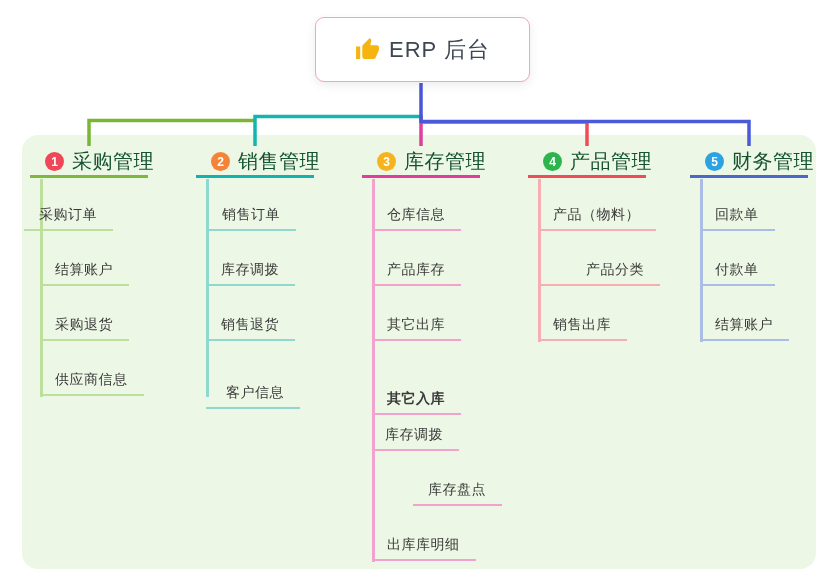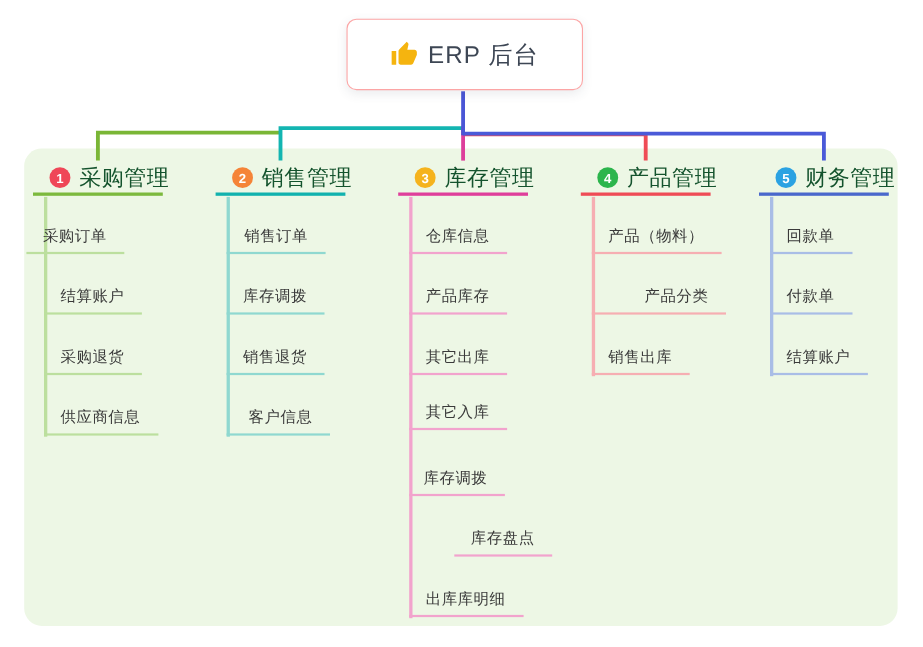--- a/index.html
+++ b/index.html
@@ -74,30 +74,30 @@
       <div class="child-node" style="left: 40px; top: 312px; border-bottom-color: rgb(188, 223, 158);">采购退货</div>
       <div class="child-node" style="left: 40px; top: 367px; border-bottom-color: rgb(188, 223, 158);">供应商信息</div>
       <div class="branch-node" style="left: 196px; border-bottom-color: rgb(18, 178, 174);">
         <span class="badge" style="background: rgb(245, 132, 56);">2</span>
         <span class="branch-label">销售管理</span>
       </div>
       <div class="child-line" style="left: 206px; height: 218px; background: rgb(143, 216, 208);"></div>
       <div class="child-node" style="left: 206px; top: 202px; border-bottom-color: rgb(143, 216, 208); padding-left: 16px;">销售订单</div>
       <div class="child-node" style="left: 206px; top: 257px; border-bottom-color: rgb(143, 216, 208);">库存调拨</div>
       <div class="child-node" style="left: 206px; top: 312px; border-bottom-color: rgb(143, 216, 208);">销售退货</div>
-      <div class="child-node" style="left: 206px; top: 367px; border-bottom-color: rgb(143, 216, 208); padding-left: 20px;">客户信息</div>
+      <div class="child-node" style="left: 206px; top: 380px; border-bottom-color: rgb(143, 216, 208); padding-left: 20px;">客户信息</div>
       <div class="branch-node" style="left: 362px; border-bottom-color: rgb(223, 63, 155);">
         <span class="badge" style="background: rgb(245, 179, 29);">3</span>
         <span class="branch-label">库存管理</span>
       </div>
       <div class="child-line" style="left: 372px; height: 383px; background: rgb(242, 163, 205);"></div>
       <div class="child-node" style="left: 372px; top: 202px; border-bottom-color: rgb(242, 163, 205);">仓库信息</div>
       <div class="child-node" style="left: 372px; top: 257px; border-bottom-color: rgb(242, 163, 205);">产品库存</div>
       <div class="child-node" style="left: 372px; top: 312px; border-bottom-color: rgb(242, 163, 205);">其它出库</div>
-      <div class="child-node" style="left: 372px; top: 362px; border-bottom-color: rgb(242, 163, 205);">其它入库</div>
+      <div class="child-node" style="left: 372px; top: 386px; border-bottom-color: rgb(242, 163, 205); font-weight: bold;">其它入库</div>
       <div class="child-node" style="left: 372px; top: 422px; border-bottom-color: rgb(242, 163, 205); padding-left: 13px;">库存调拨</div>
       <div class="child-node" style="left: 372px; top: 477px; border-bottom-color: rgb(242, 163, 205); margin-left: 41px;">库存盘点</div>
       <div class="child-node" style="left: 372px; top: 532px; border-bottom-color: rgb(242, 163, 205);">出库库明细</div>
       <div class="branch-node" style="left: 528px; border-bottom-color: rgb(239, 76, 86);">
         <span class="badge" style="background: rgb(44, 181, 76);">4</span>
         <span class="branch-label">产品管理</span>
       </div>
       <div class="child-line" style="left: 538px; height: 163px; background: rgb(246, 174, 178);"></div>
       <div class="child-node" style="left: 538px; top: 202px; border-bottom-color: rgb(246, 174, 178);">产品（物料）</div>
       <div class="child-node" style="left: 538px; top: 257px; border-bottom-color: rgb(246, 174, 178); padding-left: 48px;">产品分类</div>

